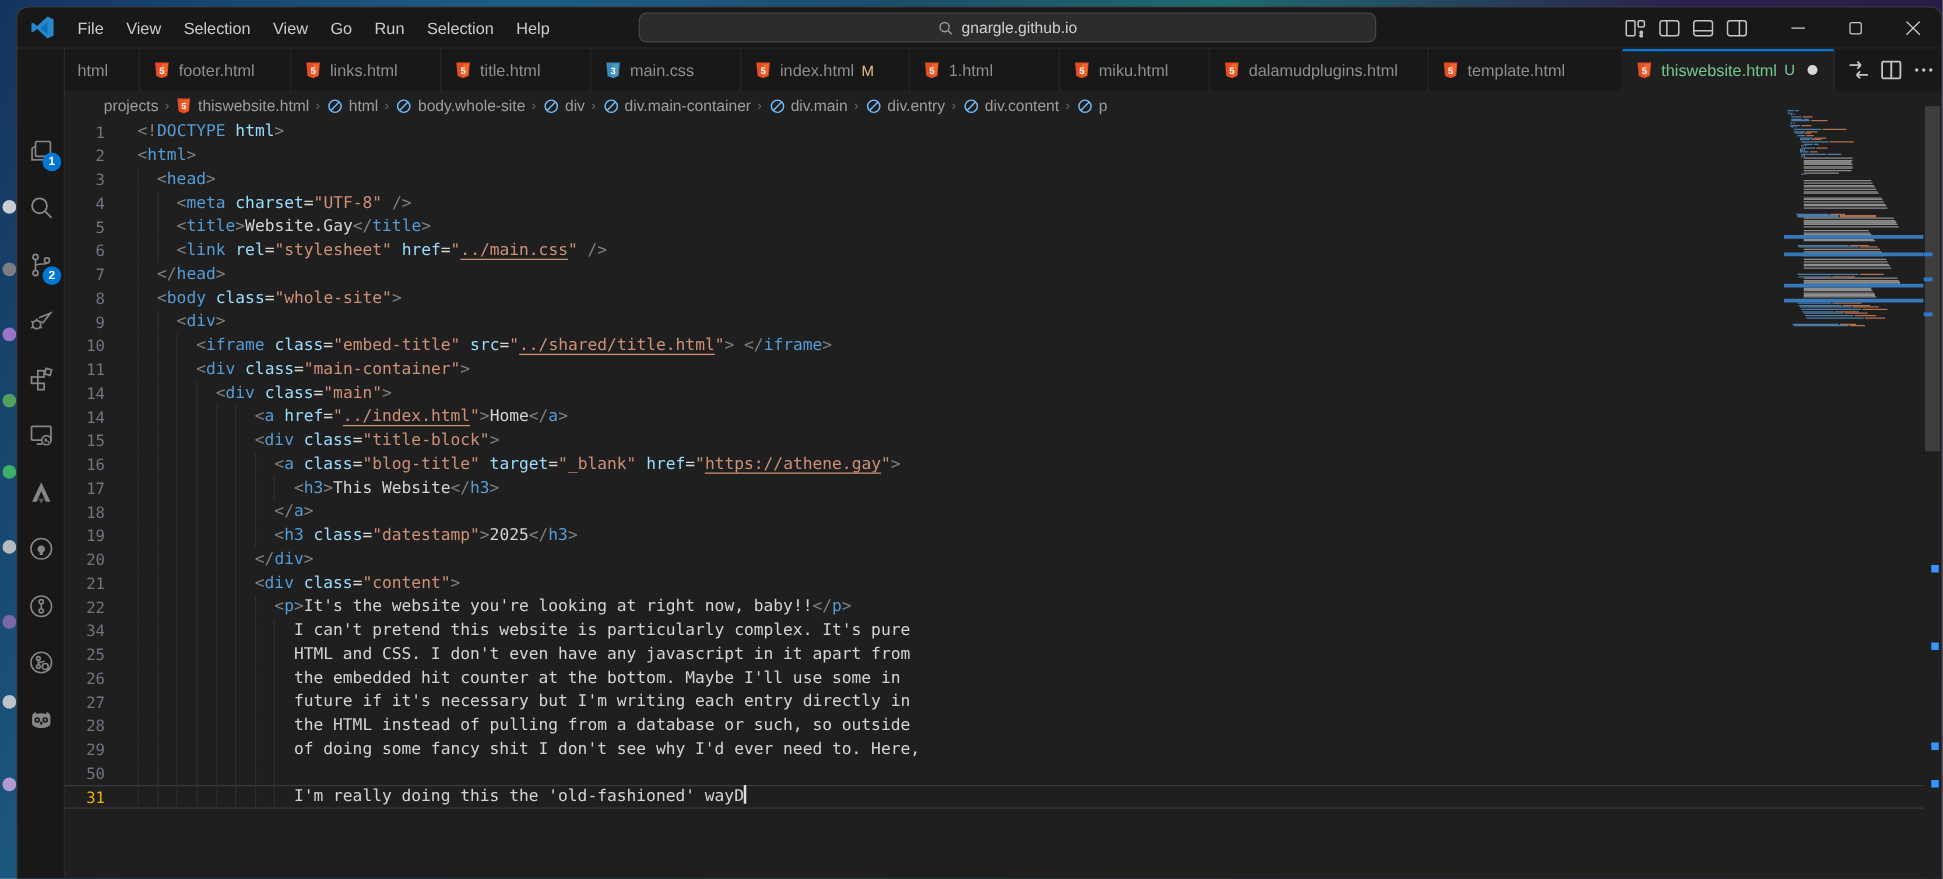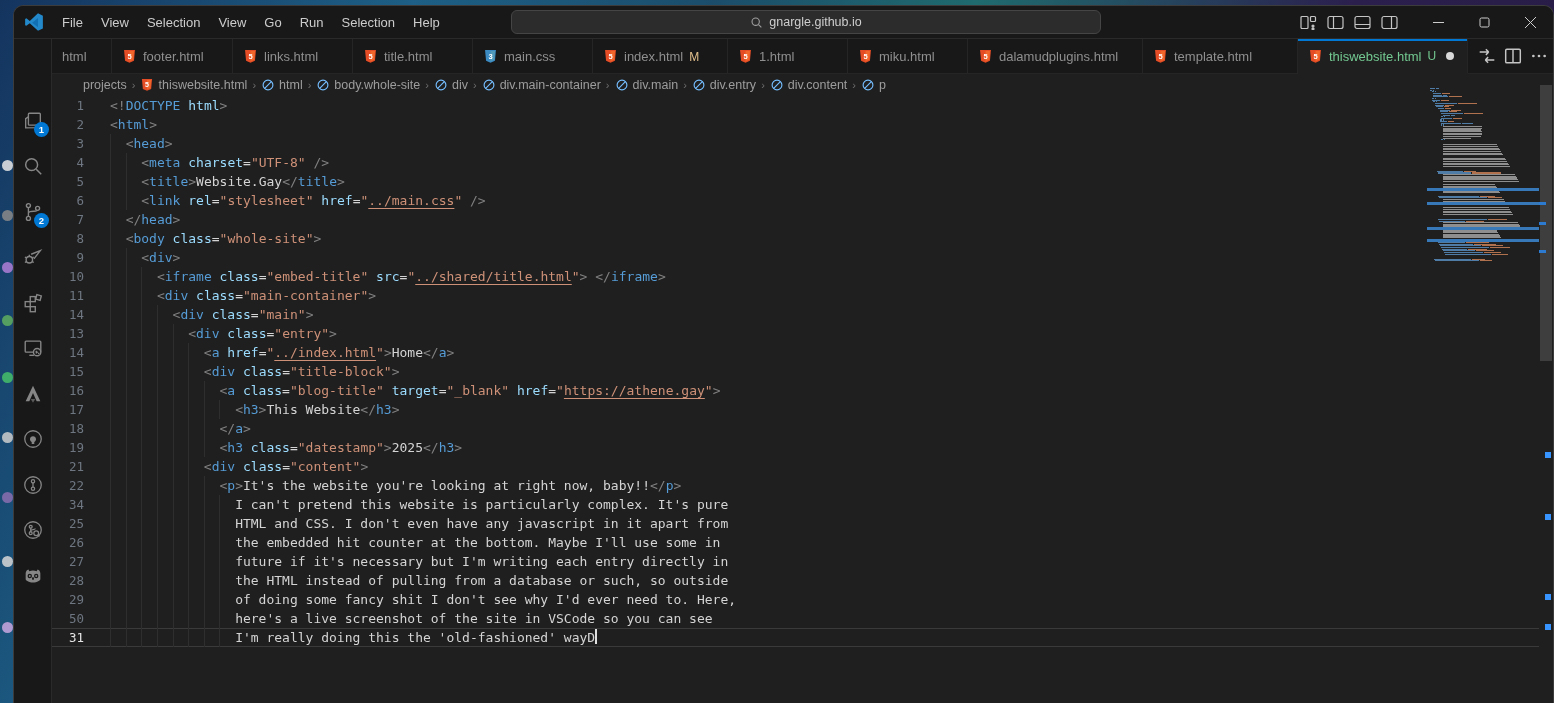--- a/index.html
+++ b/index.html
@@ -57,21 +57,21 @@
   .crumb { display:flex; align-items:center; gap:4px; white-space:nowrap; }
   .crumb-sep { color:#6e6e6e; margin:0 5px; font-size:11px; }
   .crumb svg { width:14px; height:14px; }
 
   
   .editor { position:absolute; left:38px; top:90px; right:0; bottom:0; background:#1f1f1f;
     font-family:"DejaVu Sans Mono", monospace; font-size:13px; }
   .row { display:flex; height:19px; line-height:19px; white-space:pre; }
   .row.cur { box-shadow: inset 0 1px 0 #3a3a3a, inset 0 -1px 0 #3a3a3a; }
   .ln { width:58px; flex:0 0 auto; text-align:right; padding-right:26px; color:#6e7681; font-size:12.5px; }
-  .row.cur .ln { color:#e5e5e5; }
+  .row.cur .ln { color:#eab308; }
   .code { flex:1; overflow:hidden; }
   .g { display:inline-block; width:2ch; height:19px; border-left:1px solid #2e2e2e; vertical-align:top; }
   .tk-p { color:#808080; } .tk-t { color:#569CD6; } .tk-a { color:#9CDCFE; }
   .tk-v { color:#CE9178; } .tk-x { color:#d4d4d4; }
   .tk-l { color:#CE9178; text-decoration:underline; text-underline-offset:3px; }
   .cursor { display:inline-block; width:1.5px; height:15px; background:#e0e0e0; vertical-align:-2px; }
 
   
   .minimap { position:absolute; right:14px; top:68px; width:112px; bottom:0; overflow:hidden; }
   .mrow { height:1.66px; }
@@ -456,36 +456,36 @@
       <div class="row"><div class="ln">3</div><div class="code"><span class="g"></span><span class="tk-p">&lt;</span><span class="tk-t">head</span><span class="tk-p">&gt;</span></div></div>
       <div class="row"><div class="ln">4</div><div class="code"><span class="g"></span><span class="g"></span><span class="tk-p">&lt;</span><span class="tk-t">meta</span><span class="tk-x"> </span><span class="tk-a">charset</span><span class="tk-x">=</span><span class="tk-v">"UTF-8"</span><span class="tk-x"> </span><span class="tk-p">/&gt;</span></div></div>
       <div class="row"><div class="ln">5</div><div class="code"><span class="g"></span><span class="g"></span><span class="tk-p">&lt;</span><span class="tk-t">title</span><span class="tk-p">&gt;</span><span class="tk-x">Website.Gay</span><span class="tk-p">&lt;/</span><span class="tk-t">title</span><span class="tk-p">&gt;</span></div></div>
       <div class="row"><div class="ln">6</div><div class="code"><span class="g"></span><span class="g"></span><span class="tk-p">&lt;</span><span class="tk-t">link</span><span class="tk-x"> </span><span class="tk-a">rel</span><span class="tk-x">=</span><span class="tk-v">"stylesheet"</span><span class="tk-x"> </span><span class="tk-a">href</span><span class="tk-x">=</span><span class="tk-v">"</span><span class="tk-l">../main.css</span><span class="tk-v">"</span><span class="tk-x"> </span><span class="tk-p">/&gt;</span></div></div>
       <div class="row"><div class="ln">7</div><div class="code"><span class="g"></span><span class="tk-p">&lt;/</span><span class="tk-t">head</span><span class="tk-p">&gt;</span></div></div>
       <div class="row"><div class="ln">8</div><div class="code"><span class="g"></span><span class="tk-p">&lt;</span><span class="tk-t">body</span><span class="tk-x"> </span><span class="tk-a">class</span><span class="tk-x">=</span><span class="tk-v">"whole-site"</span><span class="tk-p">&gt;</span></div></div>
       <div class="row"><div class="ln">9</div><div class="code"><span class="g"></span><span class="g"></span><span class="tk-p">&lt;</span><span class="tk-t">div</span><span class="tk-p">&gt;</span></div></div>
       <div class="row"><div class="ln">10</div><div class="code"><span class="g"></span><span class="g"></span><span class="g"></span><span class="tk-p">&lt;</span><span class="tk-t">iframe</span><span class="tk-x"> </span><span class="tk-a">class</span><span class="tk-x">=</span><span class="tk-v">"embed-title"</span><span class="tk-x"> </span><span class="tk-a">src</span><span class="tk-x">=</span><span class="tk-v">"</span><span class="tk-l">../shared/title.html</span><span class="tk-v">"</span><span class="tk-p">&gt;</span><span class="tk-x"> </span><span class="tk-p">&lt;/</span><span class="tk-t">iframe</span><span class="tk-p">&gt;</span></div></div>
       <div class="row"><div class="ln">11</div><div class="code"><span class="g"></span><span class="g"></span><span class="g"></span><span class="tk-p">&lt;</span><span class="tk-t">div</span><span class="tk-x"> </span><span class="tk-a">class</span><span class="tk-x">=</span><span class="tk-v">"main-container"</span><span class="tk-p">&gt;</span></div></div>
       <div class="row"><div class="ln">14</div><div class="code"><span class="g"></span><span class="g"></span><span class="g"></span><span class="g"></span><span class="tk-p">&lt;</span><span class="tk-t">div</span><span class="tk-x"> </span><span class="tk-a">class</span><span class="tk-x">=</span><span class="tk-v">"main"</span><span class="tk-p">&gt;</span></div></div>
-      <div class="row"><div class="ln">13</div><div class="code"><span class="g"></span><span class="g"></span><span class="g"></span><span class="g"></span><span class="g"></span><span class="tk-p">&lt;</span><span class="tk-t">div</span><span class="tk-x"> </span><span class="tk-a">class</span><span class="tk-x">=</span><span class="tk-v">"entry"</span><span class="tk-p">&gt;</span></div></div>
       <div class="row"><div class="ln">14</div><div class="code"><span class="g"></span><span class="g"></span><span class="g"></span><span class="g"></span><span class="g"></span><span class="g"></span><span class="tk-p">&lt;</span><span class="tk-t">a</span><span class="tk-x"> </span><span class="tk-a">href</span><span class="tk-x">=</span><span class="tk-v">"</span><span class="tk-l">../index.html</span><span class="tk-v">"</span><span class="tk-p">&gt;</span><span class="tk-x">Home</span><span class="tk-p">&lt;/</span><span class="tk-t">a</span><span class="tk-p">&gt;</span></div></div>
       <div class="row"><div class="ln">15</div><div class="code"><span class="g"></span><span class="g"></span><span class="g"></span><span class="g"></span><span class="g"></span><span class="g"></span><span class="tk-p">&lt;</span><span class="tk-t">div</span><span class="tk-x"> </span><span class="tk-a">class</span><span class="tk-x">=</span><span class="tk-v">"title-block"</span><span class="tk-p">&gt;</span></div></div>
       <div class="row"><div class="ln">16</div><div class="code"><span class="g"></span><span class="g"></span><span class="g"></span><span class="g"></span><span class="g"></span><span class="g"></span><span class="g"></span><span class="tk-p">&lt;</span><span class="tk-t">a</span><span class="tk-x"> </span><span class="tk-a">class</span><span class="tk-x">=</span><span class="tk-v">"blog-title"</span><span class="tk-x"> </span><span class="tk-a">target</span><span class="tk-x">=</span><span class="tk-v">"_blank"</span><span class="tk-x"> </span><span class="tk-a">href</span><span class="tk-x">=</span><span class="tk-v">"</span><span class="tk-l">https://athene.gay</span><span class="tk-v">"</span><span class="tk-p">&gt;</span></div></div>
       <div class="row"><div class="ln">17</div><div class="code"><span class="g"></span><span class="g"></span><span class="g"></span><span class="g"></span><span class="g"></span><span class="g"></span><span class="g"></span><span class="g"></span><span class="tk-p">&lt;</span><span class="tk-t">h3</span><span class="tk-p">&gt;</span><span class="tk-x">This Website</span><span class="tk-p">&lt;/</span><span class="tk-t">h3</span><span class="tk-p">&gt;</span></div></div>
       <div class="row"><div class="ln">18</div><div class="code"><span class="g"></span><span class="g"></span><span class="g"></span><span class="g"></span><span class="g"></span><span class="g"></span><span class="g"></span><span class="tk-p">&lt;/</span><span class="tk-t">a</span><span class="tk-p">&gt;</span></div></div>
       <div class="row"><div class="ln">19</div><div class="code"><span class="g"></span><span class="g"></span><span class="g"></span><span class="g"></span><span class="g"></span><span class="g"></span><span class="g"></span><span class="tk-p">&lt;</span><span class="tk-t">h3</span><span class="tk-x"> </span><span class="tk-a">class</span><span class="tk-x">=</span><span class="tk-v">"datestamp"</span><span class="tk-p">&gt;</span><span class="tk-x">2025</span><span class="tk-p">&lt;/</span><span class="tk-t">h3</span><span class="tk-p">&gt;</span></div></div>
+      <div class="row"><div class="ln">20</div><div class="code"><span class="g"></span><span class="g"></span><span class="g"></span><span class="g"></span><span class="g"></span><span class="g"></span><span class="tk-p">&lt;/</span><span class="tk-t">div</span><span class="tk-p">&gt;</span></div></div>
       <div class="row"><div class="ln">21</div><div class="code"><span class="g"></span><span class="g"></span><span class="g"></span><span class="g"></span><span class="g"></span><span class="g"></span><span class="tk-p">&lt;</span><span class="tk-t">div</span><span class="tk-x"> </span><span class="tk-a">class</span><span class="tk-x">=</span><span class="tk-v">"content"</span><span class="tk-p">&gt;</span></div></div>
       <div class="row"><div class="ln">22</div><div class="code"><span class="g"></span><span class="g"></span><span class="g"></span><span class="g"></span><span class="g"></span><span class="g"></span><span class="g"></span><span class="tk-p">&lt;</span><span class="tk-t">p</span><span class="tk-p">&gt;</span><span class="tk-x">It's the website you're looking at right now, baby!!</span><span class="tk-p">&lt;/</span><span class="tk-t">p</span><span class="tk-p">&gt;</span></div></div>
       <div class="row"><div class="ln">34</div><div class="code"><span class="g"></span><span class="g"></span><span class="g"></span><span class="g"></span><span class="g"></span><span class="g"></span><span class="g"></span><span class="g"></span><span class="tk-x">I can't pretend this website is particularly complex. It's pure</span></div></div>
       <div class="row"><div class="ln">25</div><div class="code"><span class="g"></span><span class="g"></span><span class="g"></span><span class="g"></span><span class="g"></span><span class="g"></span><span class="g"></span><span class="g"></span><span class="tk-x">HTML and CSS. I don't even have any javascript in it apart from</span></div></div>
       <div class="row"><div class="ln">26</div><div class="code"><span class="g"></span><span class="g"></span><span class="g"></span><span class="g"></span><span class="g"></span><span class="g"></span><span class="g"></span><span class="g"></span><span class="tk-x">the embedded hit counter at the bottom. Maybe I'll use some in</span></div></div>
       <div class="row"><div class="ln">27</div><div class="code"><span class="g"></span><span class="g"></span><span class="g"></span><span class="g"></span><span class="g"></span><span class="g"></span><span class="g"></span><span class="g"></span><span class="tk-x">future if it's necessary but I'm writing each entry directly in</span></div></div>
       <div class="row"><div class="ln">28</div><div class="code"><span class="g"></span><span class="g"></span><span class="g"></span><span class="g"></span><span class="g"></span><span class="g"></span><span class="g"></span><span class="g"></span><span class="tk-x">the HTML instead of pulling from a database or such, so outside</span></div></div>
       <div class="row"><div class="ln">29</div><div class="code"><span class="g"></span><span class="g"></span><span class="g"></span><span class="g"></span><span class="g"></span><span class="g"></span><span class="g"></span><span class="g"></span><span class="tk-x">of doing some fancy shit I don't see why I'd ever need to. Here,</span></div></div>
-      <div class="row"><div class="ln">50</div><div class="code"><span class="g"></span><span class="g"></span><span class="g"></span><span class="g"></span><span class="g"></span><span class="g"></span><span class="g"></span><span class="g"></span><span class="tk-x">here's a live screenshot of the site in VSCode so you can see</span></div></div>
+      <div class="row"><div class="ln">50</div><div class="code"><span class="g"></span><span class="g"></span><span class="g"></span><span class="g"></span><span class="g"></span><span class="g"></span><span class="g"></span><span class="g"></span></div></div>
       <div class="row cur"><div class="ln">31</div><div class="code"><span class="g"></span><span class="g"></span><span class="g"></span><span class="g"></span><span class="g"></span><span class="g"></span><span class="g"></span><span class="g"></span><span class="tk-x">I'm really doing this the 'old-fashioned' wayD</span><span class="cursor"></span></div></div>
     </div>
 
   <div class="minimap" id="minimap">
       <div style="height: 14px;"></div>
       <div class="mrow"><span class="mbar" style="margin-left: 3px; width: 5.1px; background: rgb(78, 124, 166);"></span><span class="mbar" style="margin-left: 1px; width: 2.7px; background: rgb(78, 124, 166);"></span></div>
       <div class="mrow"><span class="mbar" style="margin-left: 3px; width: 2.04px; background: rgb(78, 124, 166);"></span><span class="mbar" style="margin-left: 1px; width: 1.08px; background: rgb(78, 124, 166);"></span></div>
       <div class="mrow"><span class="mbar" style="margin-left: 4.6px; width: 2.04px; background: rgb(78, 124, 166);"></span><span class="mbar" style="margin-left: 1px; width: 1.08px; background: rgb(78, 124, 166);"></span></div>
       <div class="mrow"><span class="mbar" style="margin-left: 6.2px; width: 8.16px; background: rgb(78, 124, 166);"></span><span class="mbar" style="margin-left: 1px; width: 7.2px; background: rgb(176, 113, 79);"></span></div>
       <div class="mrow"><span class="mbar" style="margin-left: 6.2px; width: 8.5px; background: rgb(78, 124, 166);"></span><span class="mbar" style="margin-left: 1px; width: 4.5px; background: rgb(78, 124, 166);"></span></div>

